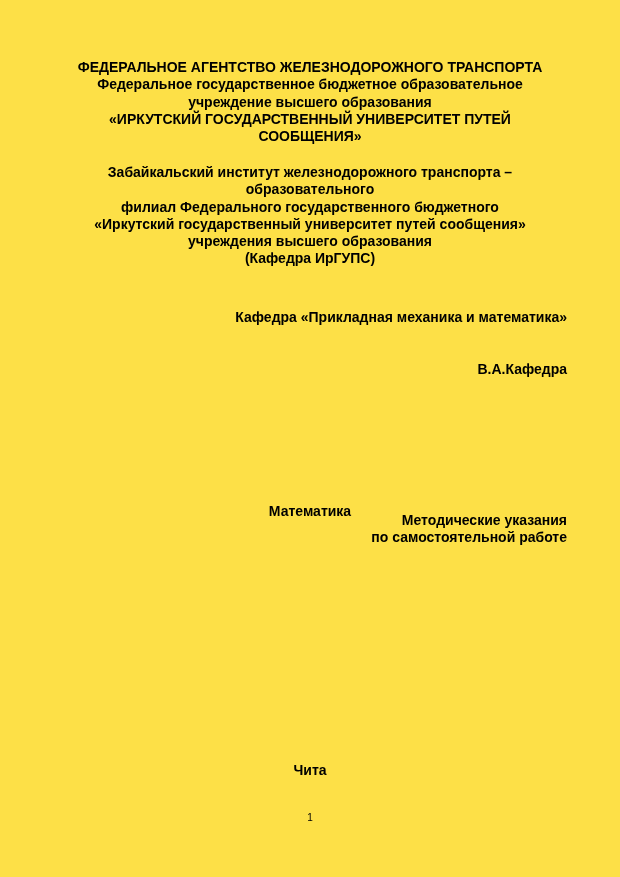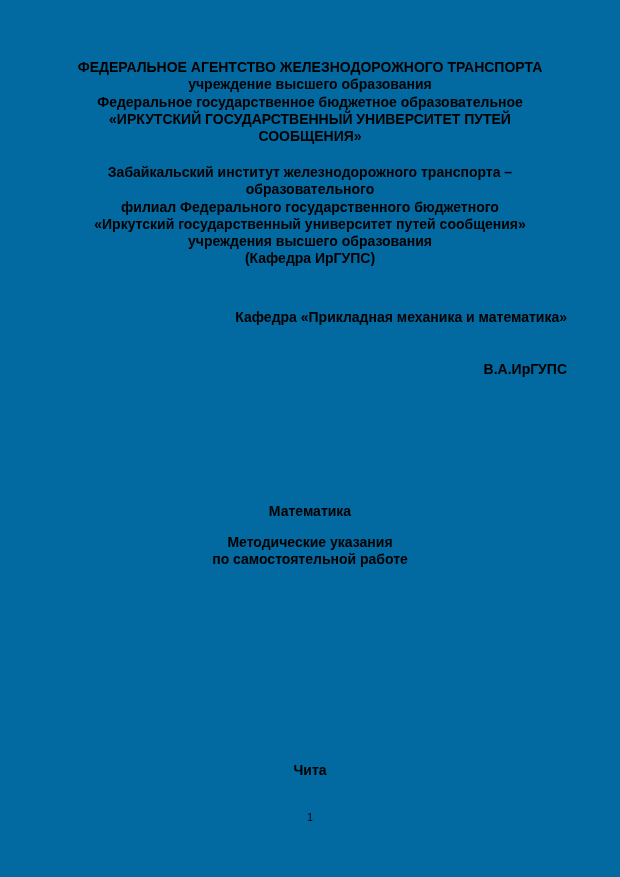--- a/index.html
+++ b/index.html
@@ -4,21 +4,21 @@
 <style>
   html, body {
     margin: 0;
     padding: 0;
     background: #ffffff;
   }
   .page {
     position: relative;
     width: 620px;
     height: 877px;
-    background: #0369a1;
+    background: #fde047;
     color: #000000;
     font-family: "Liberation Sans", sans-serif;
     font-weight: bold;
     font-size: 14px;
     line-height: 17.3px;
     overflow: hidden;
   }
   .block {
     position: absolute;
     left: 53px;
@@ -26,57 +26,57 @@
   }
   .center { text-align: center; }
   .right  { text-align: right; }
   .line   { white-space: nowrap; }
 
   .agency-block    { top: 59px; }
   .institute-block { top: 164px; }
   .department-line { top: 309px; }
   .author-line     { top: 361px; }
   .title-line      { top: 503px; }
-  .subtitle-block  { top: 534px; }
+  .subtitle-block  { top: 512px; text-align: right; }
   .city-block      { top: 762px; }
   .page-number {
     top: 812px;
     font-weight: normal;
     font-size: 10px;
     line-height: 12px;
   }
 </style>
 </head>
 <body>
 
 <div class="page">
 
   <div class="block center agency-block">
     <div class="line">ФЕДЕРАЛЬНОЕ АГЕНТСТВО ЖЕЛЕЗНОДОРОЖНОГО ТРАНСПОРТА</div>
+    <div class="line">Федеральное государственное бюджетное образовательное</div>
     <div class="line">учреждение высшего образования</div>
-    <div class="line">Федеральное государственное бюджетное образовательное</div>
     <div class="line">«ИРКУТСКИЙ ГОСУДАРСТВЕННЫЙ УНИВЕРСИТЕТ ПУТЕЙ</div>
     <div class="line">СООБЩЕНИЯ»</div>
   </div>
 
   <div class="block center institute-block">
     <div class="line">Забайкальский институт железнодорожного транспорта –</div>
     <div class="line">образовательного</div>
     <div class="line">филиал Федерального государственного бюджетного</div>
     <div class="line">«Иркутский государственный университет путей сообщения»</div>
     <div class="line">учреждения высшего образования</div>
     <div class="line">(Кафедра ИрГУПС)</div>
   </div>
 
   <div class="block right department-line">
     <span class="line">Кафедра «Прикладная механика и математика»</span>
   </div>
 
   <div class="block right author-line">
-    <span class="line">В.А.ИрГУПС</span>
+    <span class="line">В.А.Кафедра</span>
   </div>
 
   <div class="block center title-line">
     <span class="line">Математика</span>
   </div>
 
   <div class="block center subtitle-block">
     <div class="line">Методические указания</div>
     <div class="line">по самостоятельной работе</div>
   </div>

